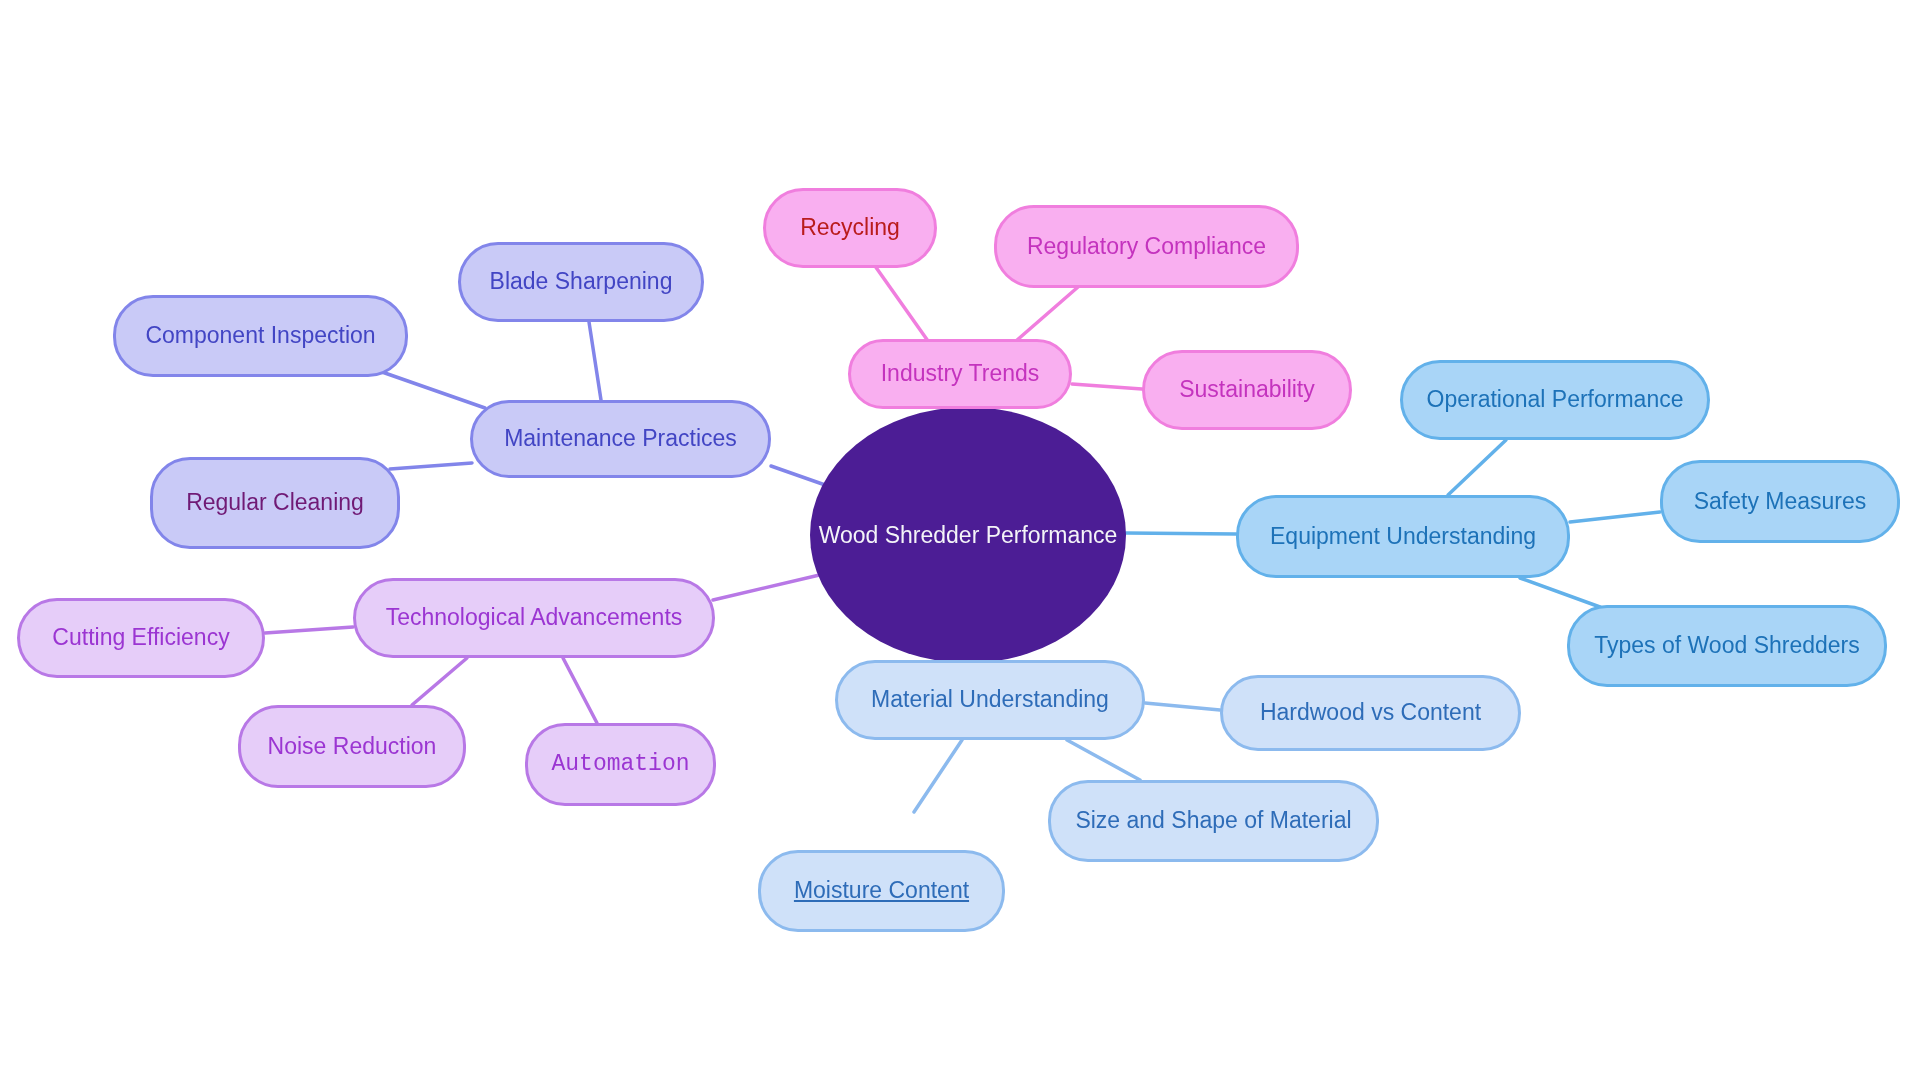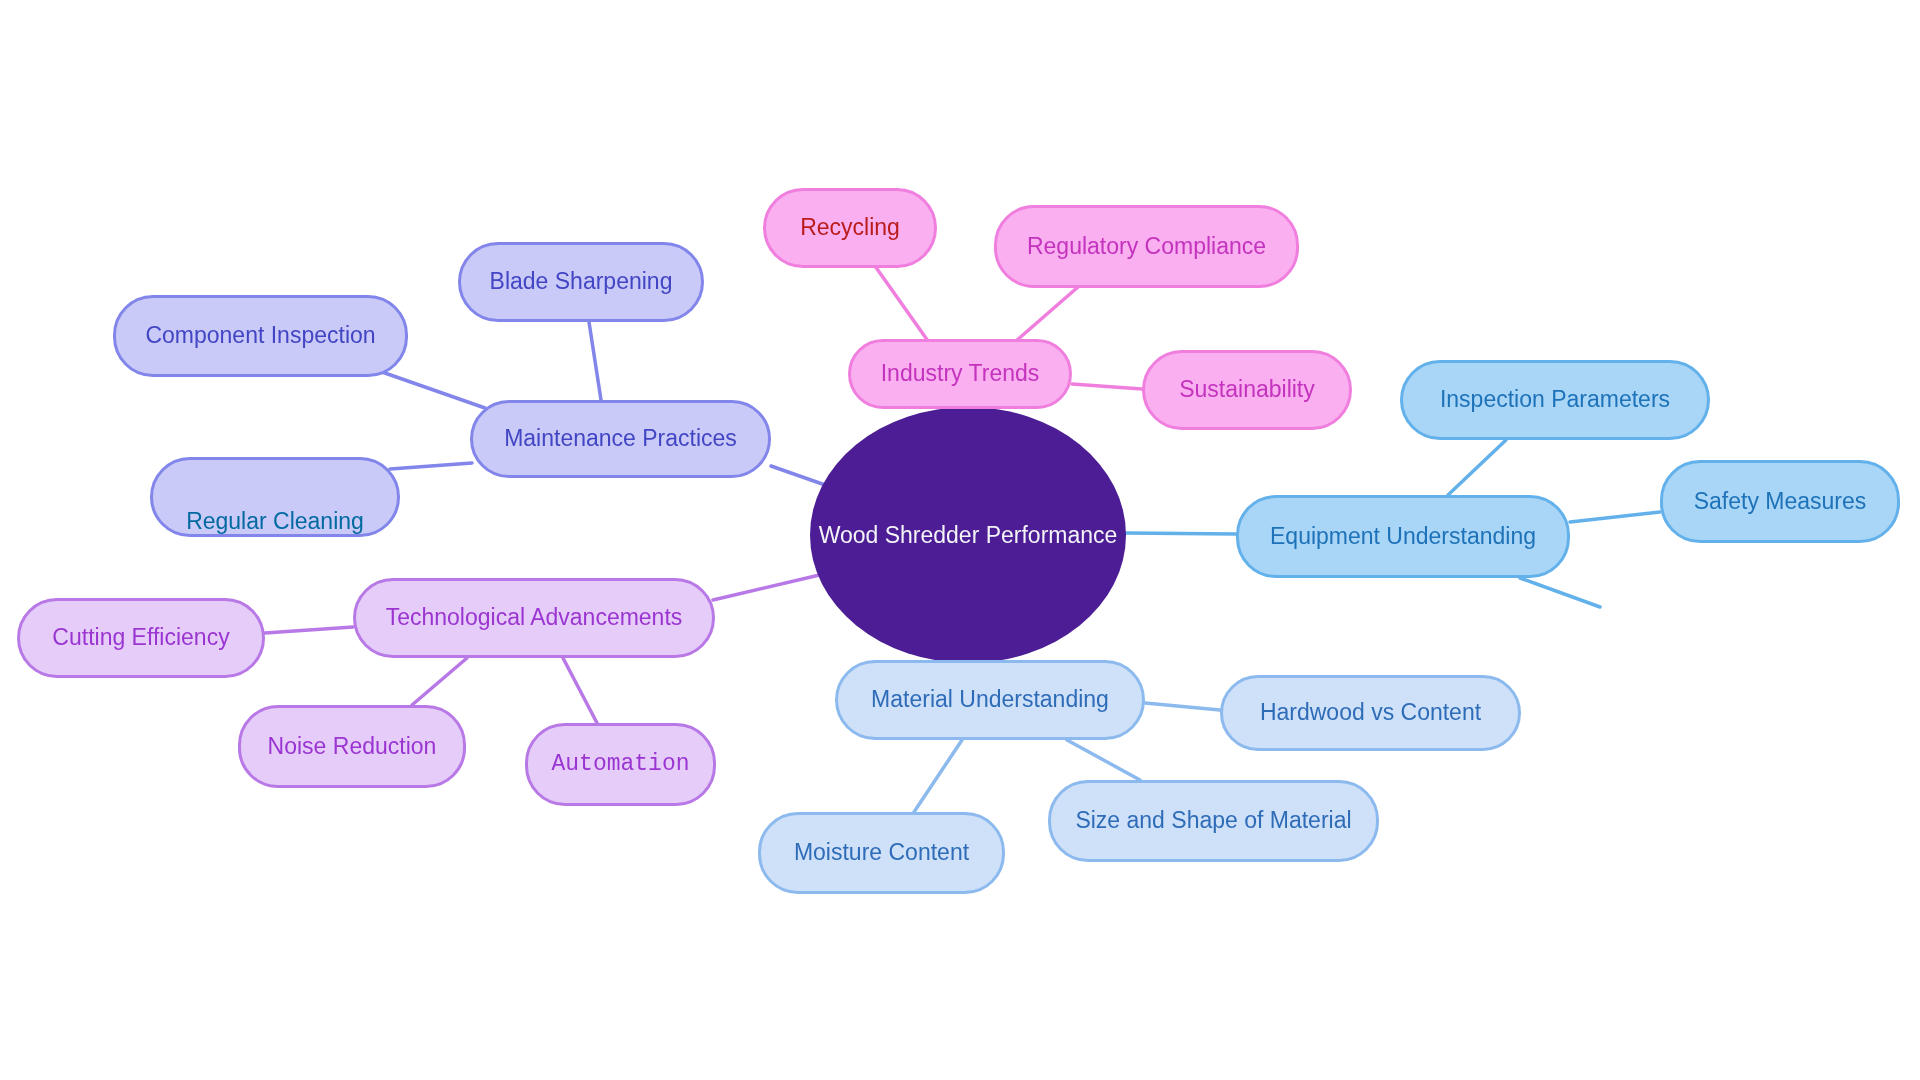--- a/index.html
+++ b/index.html
@@ -87,49 +87,52 @@
     </div>
     <div class="mind-node" style="left: 470px; top: 400px; width: 301px; height: 78px; background: rgb(201, 202, 247); border-color: rgb(130, 133, 234); color: rgb(66, 69, 196);">
       <span>Maintenance Practices</span>
     </div>
     <div class="mind-node" style="left: 458px; top: 242px; width: 246px; height: 80px; background: rgb(201, 202, 247); border-color: rgb(130, 133, 234); color: rgb(66, 69, 196);">
       <span>Blade Sharpening</span>
     </div>
     <div class="mind-node" style="left: 113px; top: 295px; width: 295px; height: 82px; background: rgb(201, 202, 247); border-color: rgb(130, 133, 234); color: rgb(66, 69, 196);">
       <span>Component Inspection</span>
     </div>
-    <div class="mind-node" style="left: 150px; top: 457px; width: 250px; height: 80px; background: rgb(201, 202, 247); border-color: rgb(130, 133, 234); color: #0369a1; align-items: flex-end;">
+    <div class="mind-node" style="left: 150px; top: 457px; width: 250px; height: 92px; background: rgb(201, 202, 247); border-color: rgb(130, 133, 234); color: #701a75;">
       <span>Regular Cleaning</span>
     </div>
     <div class="mind-node" style="left: 353px; top: 578px; width: 362px; height: 80px; background: rgb(230, 205, 249); border-color: rgb(184, 120, 230); color: rgb(155, 53, 210);">
       <span>Technological Advancements</span>
     </div>
     <div class="mind-node" style="left: 17px; top: 598px; width: 248px; height: 80px; background: rgb(230, 205, 249); border-color: rgb(184, 120, 230); color: rgb(155, 53, 210);">
       <span>Cutting Efficiency</span>
     </div>
     <div class="mind-node" style="left: 238px; top: 705px; width: 228px; height: 83px; background: rgb(230, 205, 249); border-color: rgb(184, 120, 230); color: rgb(155, 53, 210);">
       <span>Noise Reduction</span>
     </div>
     <div class="mind-node" style="left: 525px; top: 723px; width: 191px; height: 83px; background: rgb(230, 205, 249); border-color: rgb(184, 120, 230); color: rgb(155, 53, 210); font-family: Liberation Mono, monospace;">
       <span>Automation</span>
     </div>
     <div class="mind-node" style="left: 1236px; top: 495px; width: 334px; height: 83px; background: rgb(169, 213, 247); border-color: rgb(98, 177, 234); color: rgb(29, 114, 184);">
       <span>Equipment Understanding</span>
     </div>
     <div class="mind-node" style="left: 1400px; top: 360px; width: 310px; height: 80px; background: rgb(169, 213, 247); border-color: rgb(98, 177, 234); color: rgb(29, 114, 184);">
-      <span>Inspection Parameters</span>
+      <span>Operational Performance</span>
     </div>
     <div class="mind-node" style="left: 1660px; top: 460px; width: 240px; height: 83px; background: rgb(169, 213, 247); border-color: rgb(98, 177, 234); color: rgb(29, 114, 184);">
       <span>Safety Measures</span>
+    </div>
+    <div class="mind-node" style="left: 1567px; top: 605px; width: 320px; height: 82px; background: rgb(169, 213, 247); border-color: rgb(98, 177, 234); color: rgb(29, 114, 184);">
+      <span>Types of Wood Shredders</span>
     </div>
     <div class="mind-node" style="left: 835px; top: 660px; width: 310px; height: 80px; background: rgb(207, 225, 249); border-color: rgb(140, 186, 238); color: rgb(46, 108, 184);">
       <span>Material Understanding</span>
     </div>
     <div class="mind-node" style="left: 1220px; top: 675px; width: 301px; height: 76px; background: rgb(207, 225, 249); border-color: rgb(140, 186, 238); color: rgb(46, 108, 184);">
       <span>Hardwood vs Content</span>
     </div>
     <div class="mind-node" style="left: 1048px; top: 780px; width: 331px; height: 82px; background: rgb(207, 225, 249); border-color: rgb(140, 186, 238); color: rgb(46, 108, 184);">
       <span>Size and Shape of Material</span>
     </div>
-    <div class="mind-node" style="left: 758px; top: 812px; width: 247px; height: 82px; background: rgb(207, 225, 249); border-color: rgb(140, 186, 238); color: rgb(46, 108, 184);">
+    <div class="mind-node" style="left: 758px; top: 850px; width: 247px; height: 82px; background: rgb(207, 225, 249); border-color: rgb(140, 186, 238); color: rgb(46, 108, 184); text-decoration: underline;">
       <span>Moisture Content</span>
     </div>
   </div>
 
 </body></html>

